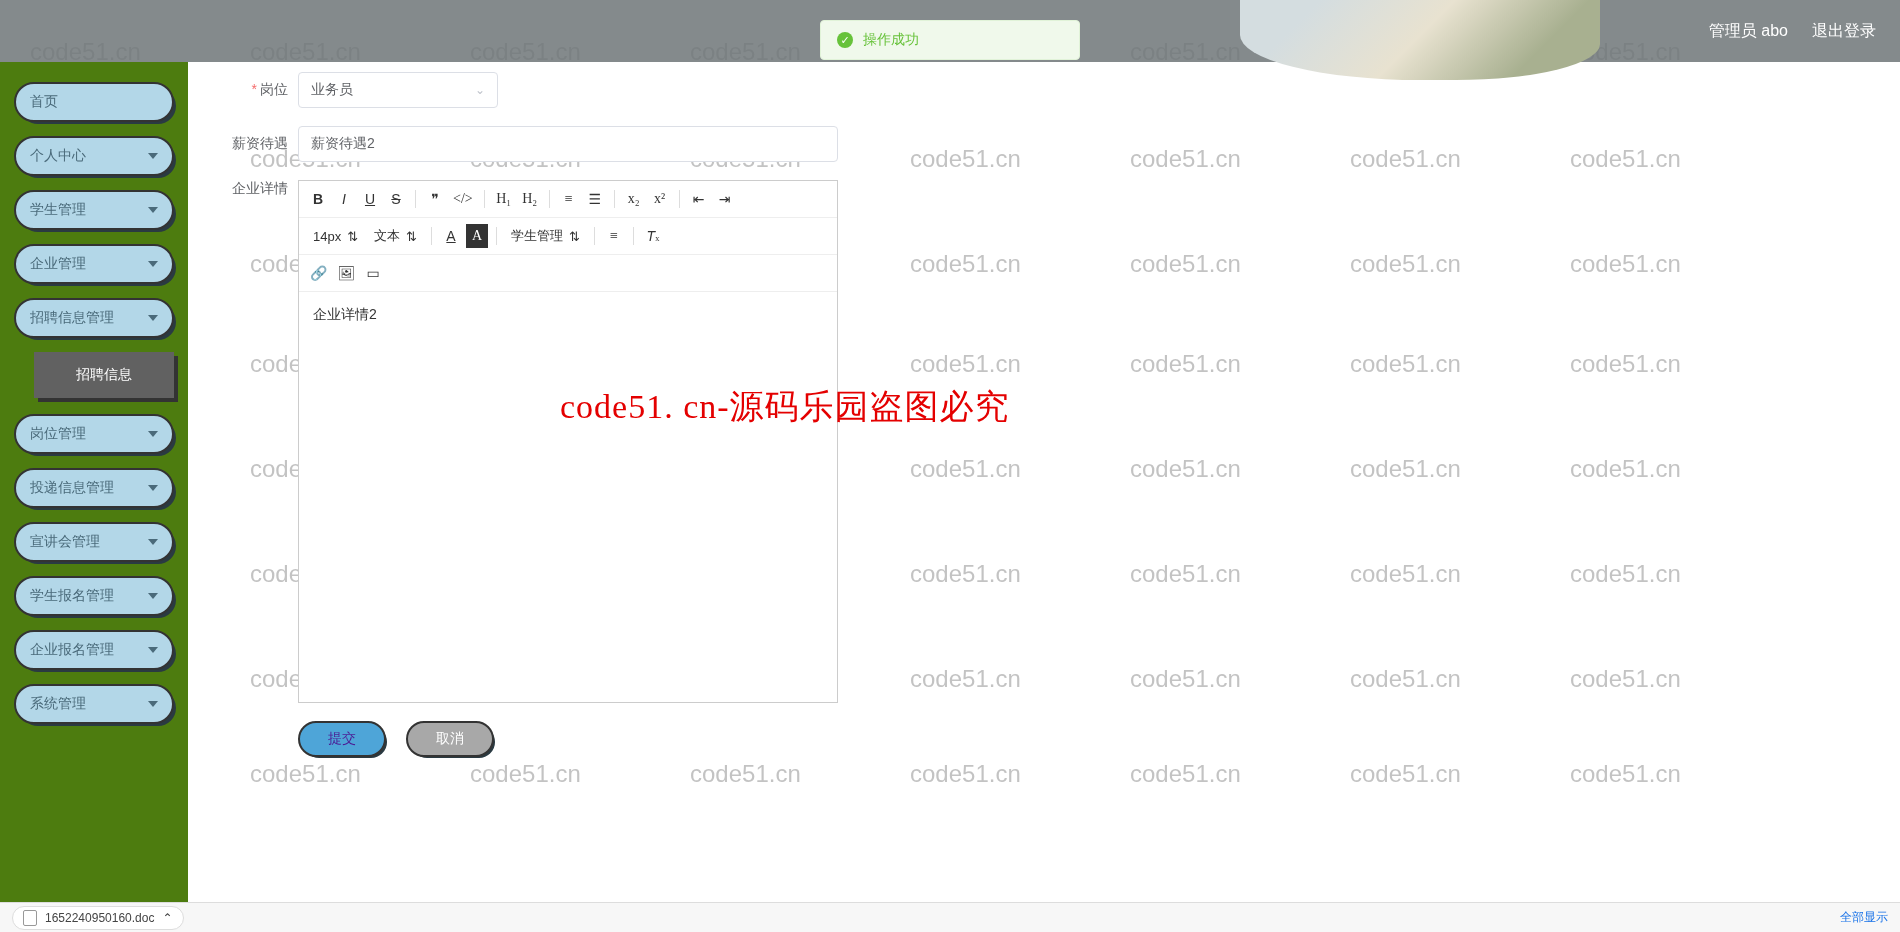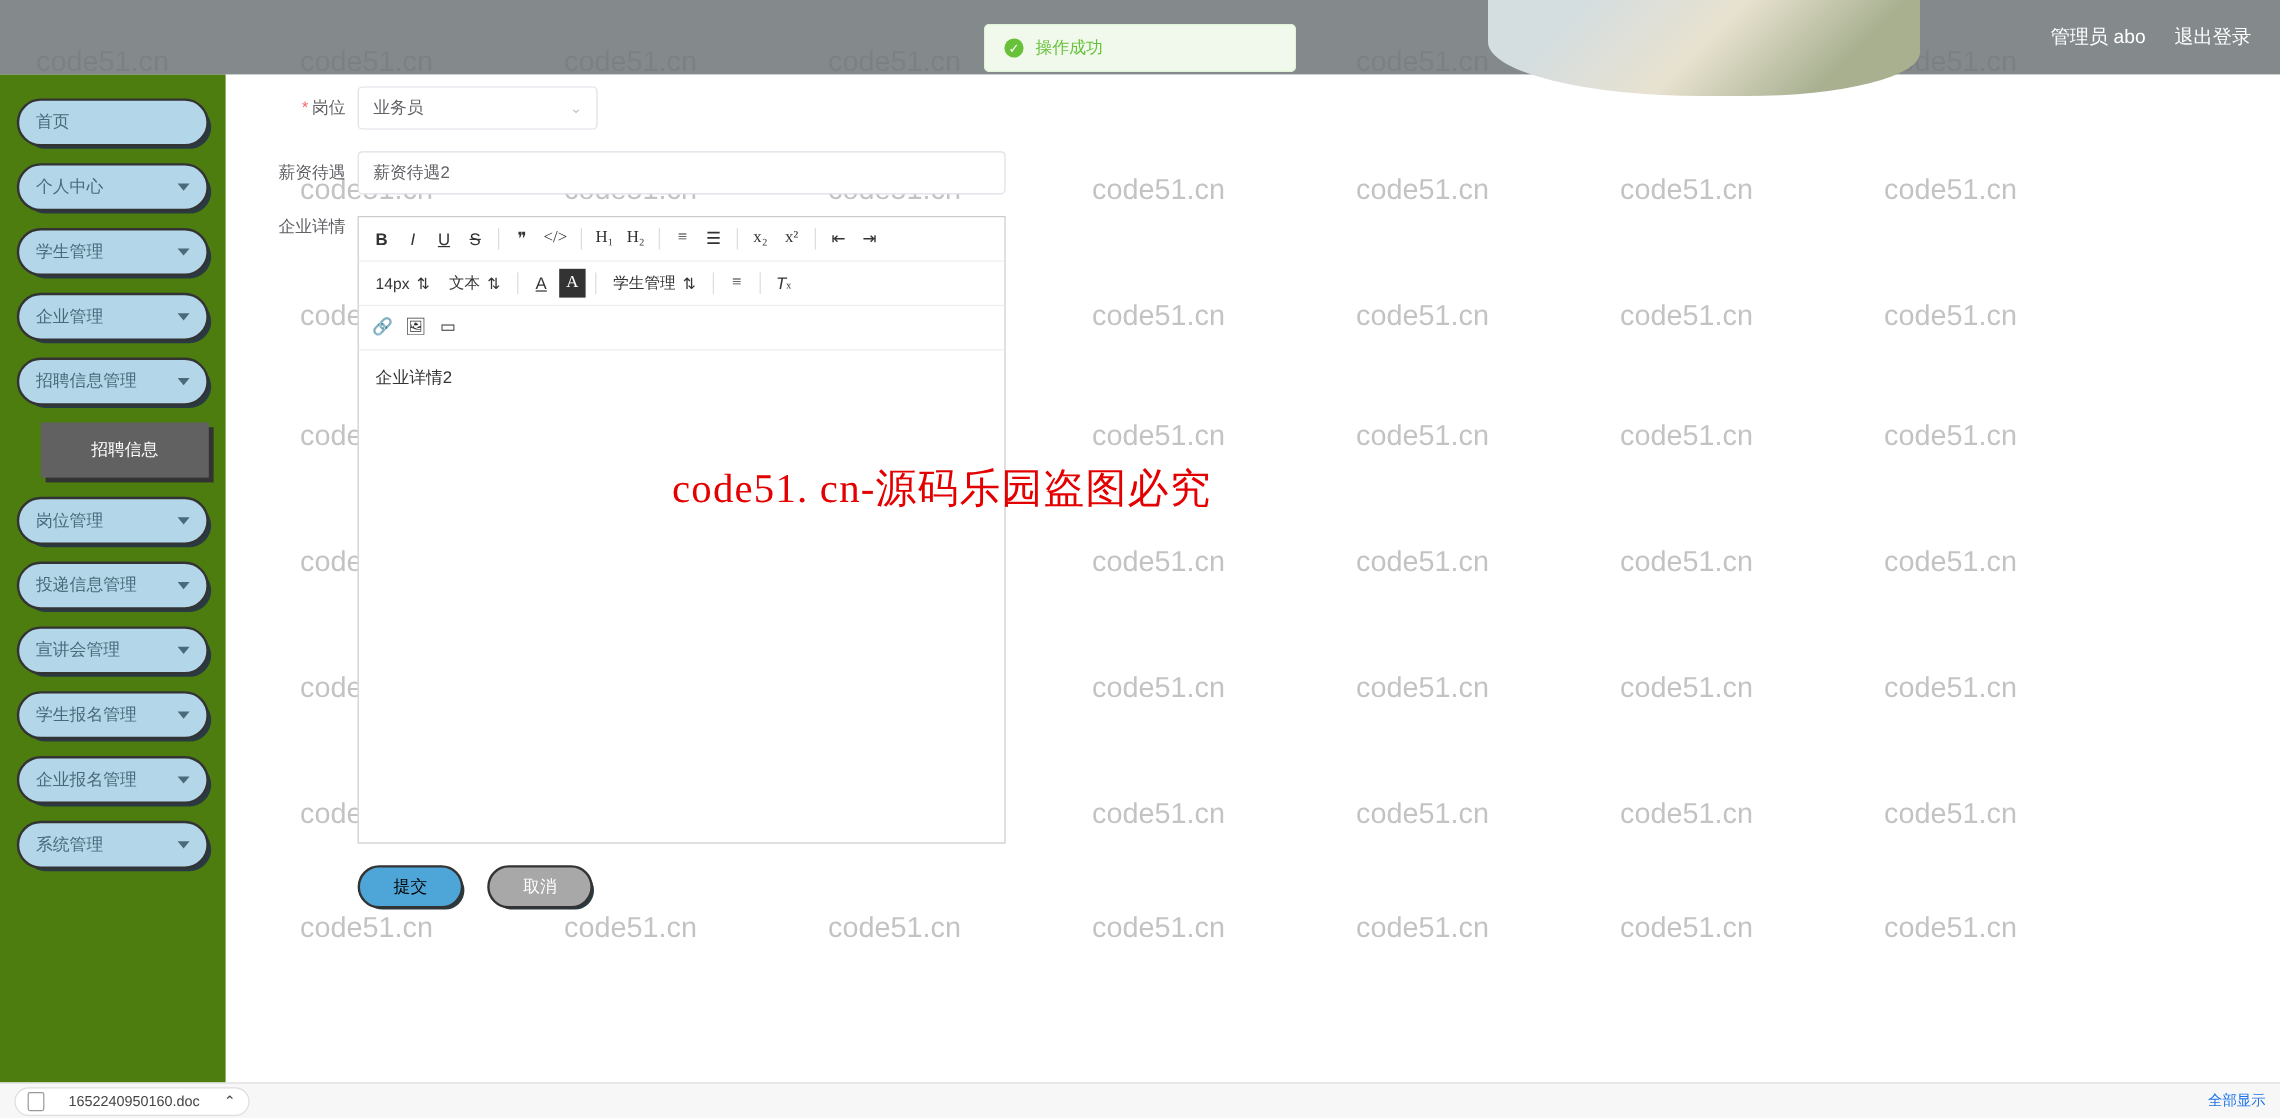--- a/index.html
+++ b/index.html
@@ -47,26 +47,26 @@
 .tb { border-bottom:1px solid #eee; padding:6px 8px; display:flex; flex-wrap:wrap; align-items:center; gap:4px; }
 .tbtn { min-width:22px; height:24px; display:inline-flex; align-items:center; justify-content:center; font-size:14px; color:#333; cursor:pointer; padding:0 3px; font-family:Georgia,serif; }
 .tsel { display:inline-flex; align-items:center; gap:6px; padding:0 6px; font-size:13px; color:#333; cursor:pointer; }
 .tsep { width:1px; height:18px; background:#ddd; margin:0 4px; }
 .ed-body { min-height:410px; padding:14px; font-size:14px; color:#333; }
 
 
 .btns { display:flex; gap:20px; margin-top:14px; margin-left:80px; }
 .btn { position:relative; height:36px; padding:0 28px; border:2px solid #333; border-radius:18px; font-size:14px; cursor:pointer; display:inline-flex; align-items:center; }
 .btn::after { content:""; position:absolute; left:3px; right:-3px; top:3px; bottom:-3px; border-radius:18px; background:#2a3a42; z-index:-1; }
-.btn-p { background:#4ea5d8; color:#000000; }
+.btn-p { background:#4ea5d8; color:#4c1d95; }
 .btn-d { background:#a8a8a8; color:#fff; }
 
 
 .dlbar { position:absolute; left:0; right:0; bottom:0; height:30px; border-top:1px solid #ddd; background:#f7f7f7; display:flex; align-items:center; padding:0 12px; font-size:12px; color:#444; z-index:40; }
-.dl-item { display:flex; align-items:center; gap:20px; padding:3px 10px; border:1px solid #ddd; border-radius:14px; background:#fff; cursor:pointer; }
+.dl-item { display:flex; align-items:center; gap:8px; padding:3px 10px; border:1px solid #ddd; border-radius:14px; background:#fff; cursor:pointer; }
 .dl-ico { width:14px; height:16px; border:1px solid #999; border-radius:2px; position:relative; }
 .dl-right { margin-left:auto; color:#1a73e8; cursor:pointer; }
 </style>
 </head>
 <body>
 
 <div class="wm">
 
 <span style="left: 30px; top: 38px;">code51.cn</span>
     <span style="left: 250px; top: 38px;">code51.cn</span>

